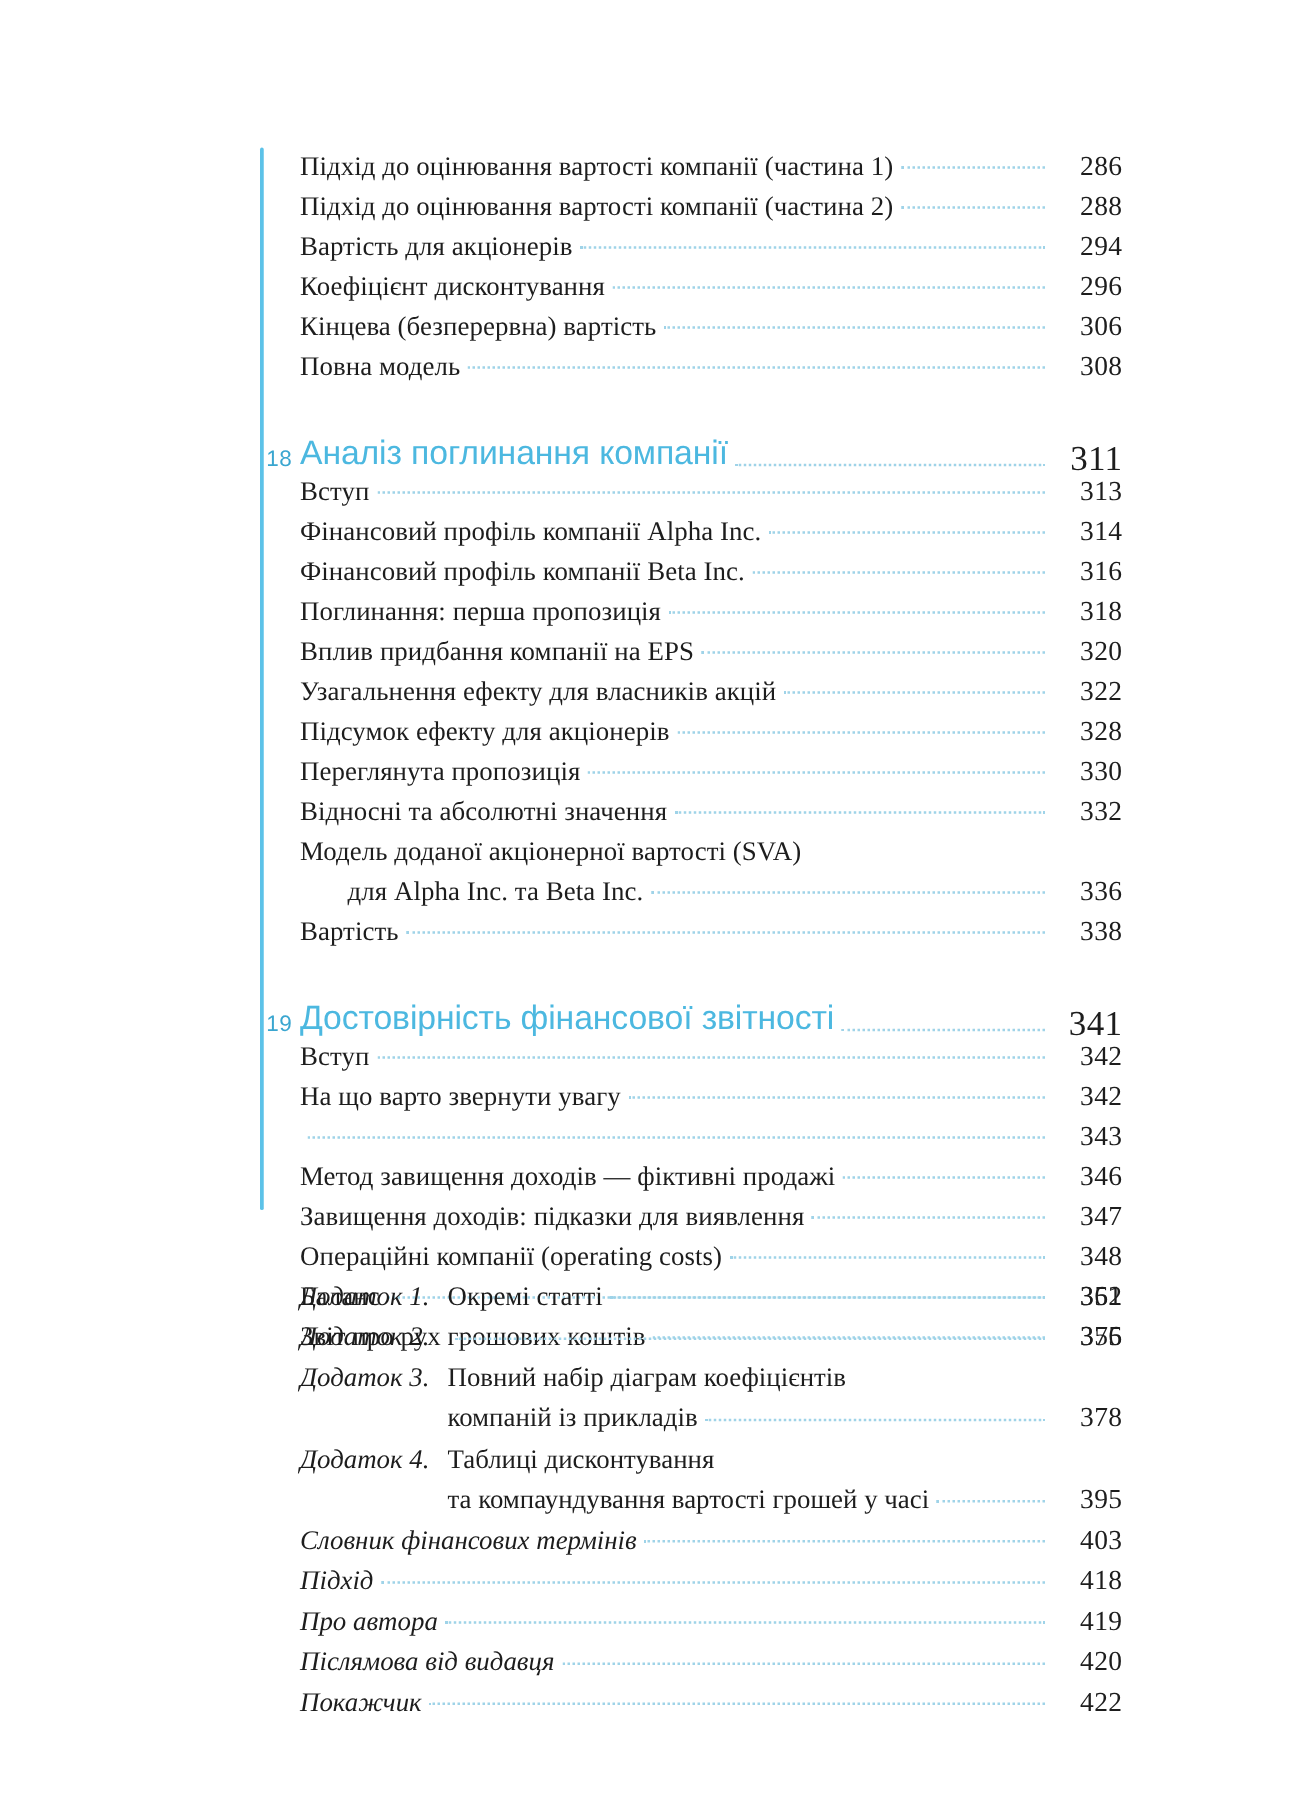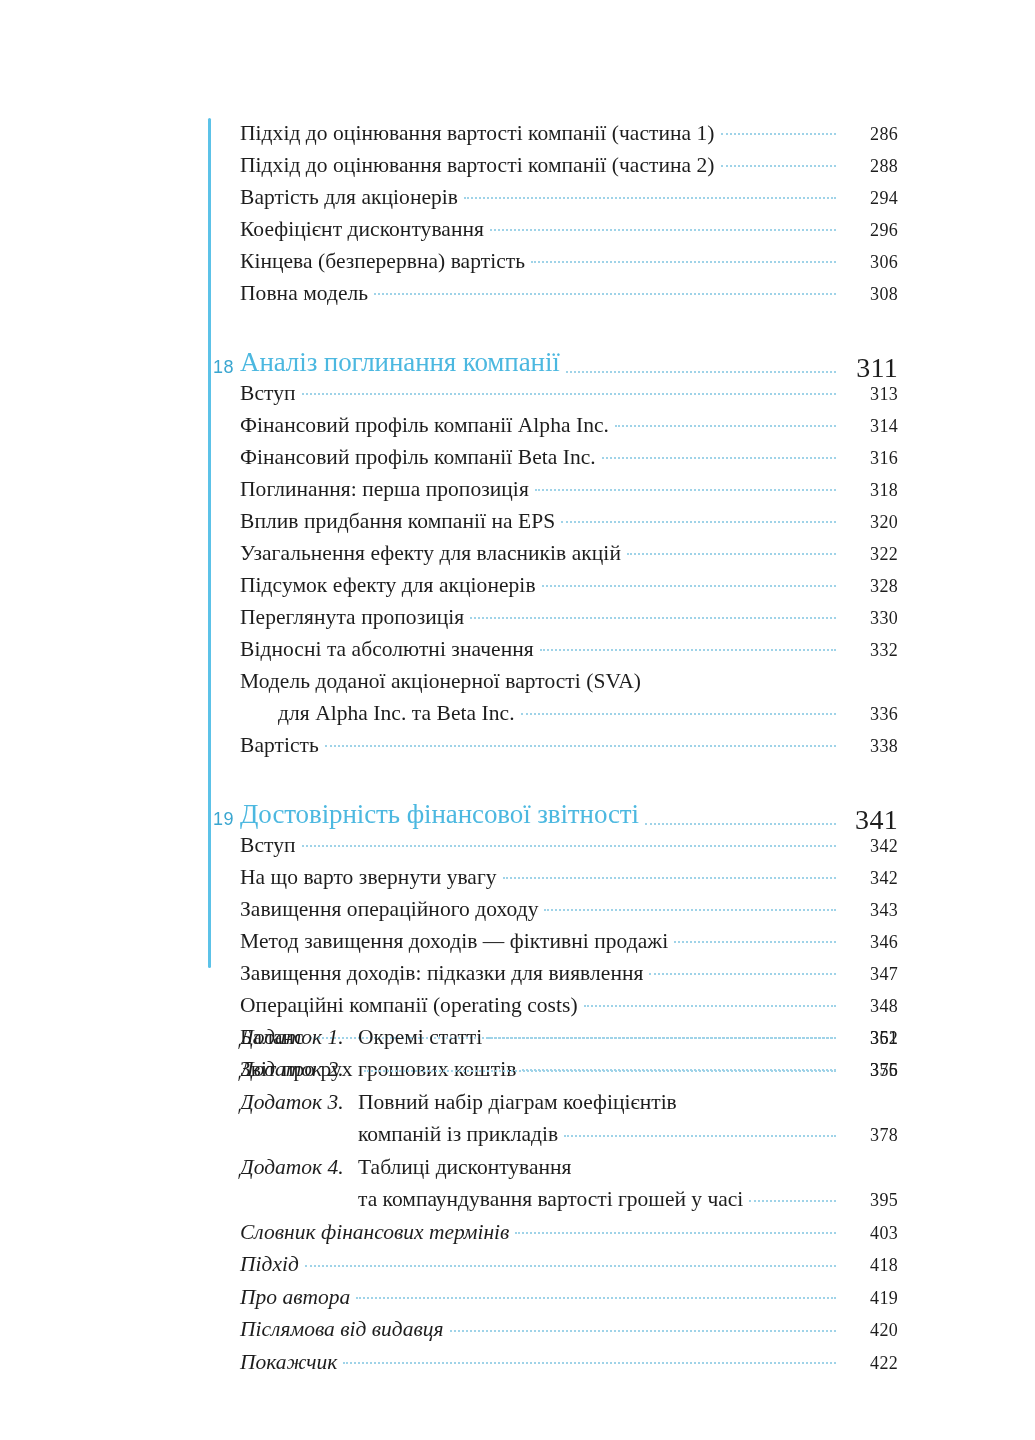--- a/index.html
+++ b/index.html
@@ -68,21 +68,21 @@
     left: 0;
     right: 0;
     bottom: 0.20em;
     border-bottom: 2px dotted #9fd3e8;
   }
   .pageno {
     flex: 0 0 auto;
     width: 56px;
     text-align: right;
     font-family: "Liberation Serif", "DejaVu Serif", serif;
-    font-size: 18px;
+    font-size: 22px;
     color: #1d1d1d;
     letter-spacing: 0.3px;
   }
 
   
   .section-list {
     position: absolute;
     left: 32px;
     top: 0;
     right: 0;
@@ -108,21 +108,21 @@
     position: absolute;
     left: -40px;
     width: 34px;
     text-align: right;
     font-family: "Liberation Sans", "DejaVu Sans", sans-serif;
     font-size: 18px;
     color: #3aa6d0;
     letter-spacing: 0.5px;
   }
   .chapter-title {
-    font-family: Liberation Serif, serif;
+    font-family: Liberation Sans, sans-serif;
     font-size: 27px;
     color: #4cb8e0;
     white-space: nowrap;
     letter-spacing: -0.1px;
   }
   .chapter-row .leader::after { bottom: 0.34em; }
   .chapter-row .pageno {
     font-size: 28px;
     position: relative;
     top: 6px;
@@ -273,21 +273,20 @@
           <span class="entry-title">Вступ</span>
           <span class="leader"></span>
           <span class="pageno">342</span>
         </div>
         <div class="toc-row section-row">
           <span class="entry-title">На що варто звернути увагу</span>
           <span class="leader"></span>
           <span class="pageno">342</span>
         </div>
         <div class="toc-row section-row">
-          <span class="entry-title">Завищення операційного доходу</span>
           <span class="leader"></span>
           <span class="pageno">343</span>
         </div>
         <div class="toc-row section-row">
           <span class="entry-title">Метод завищення доходів — фіктивні продажі</span>
           <span class="leader"></span>
           <span class="pageno">346</span>
         </div>
         <div class="toc-row section-row">
           <span class="entry-title">Завищення доходів: підказки для виявлення</span>

